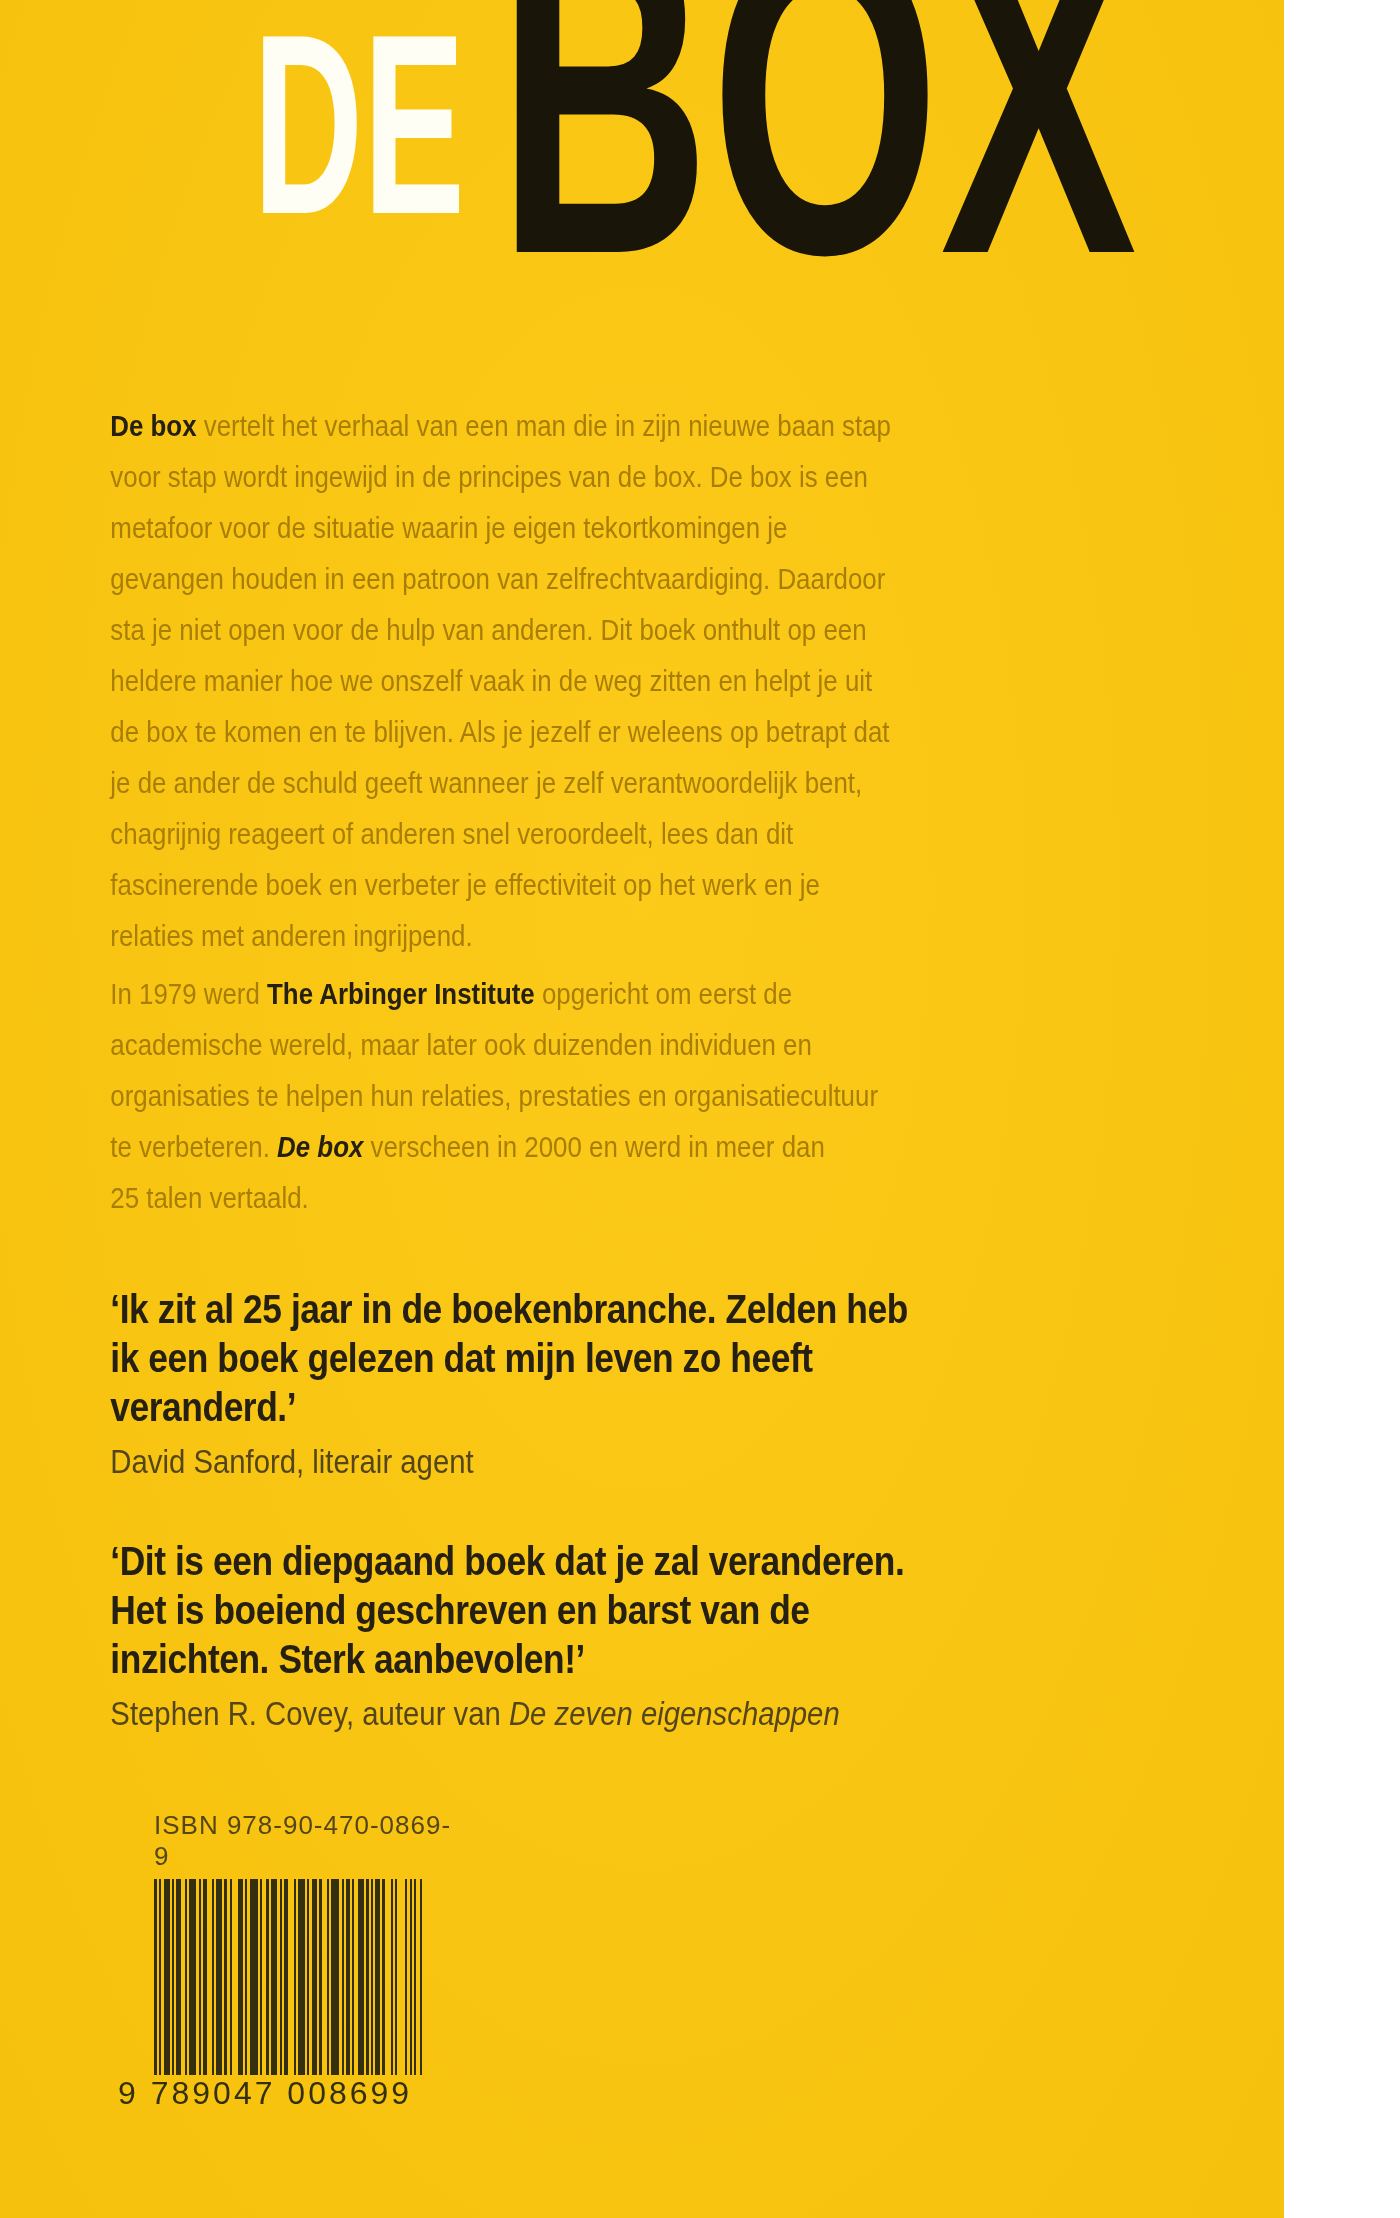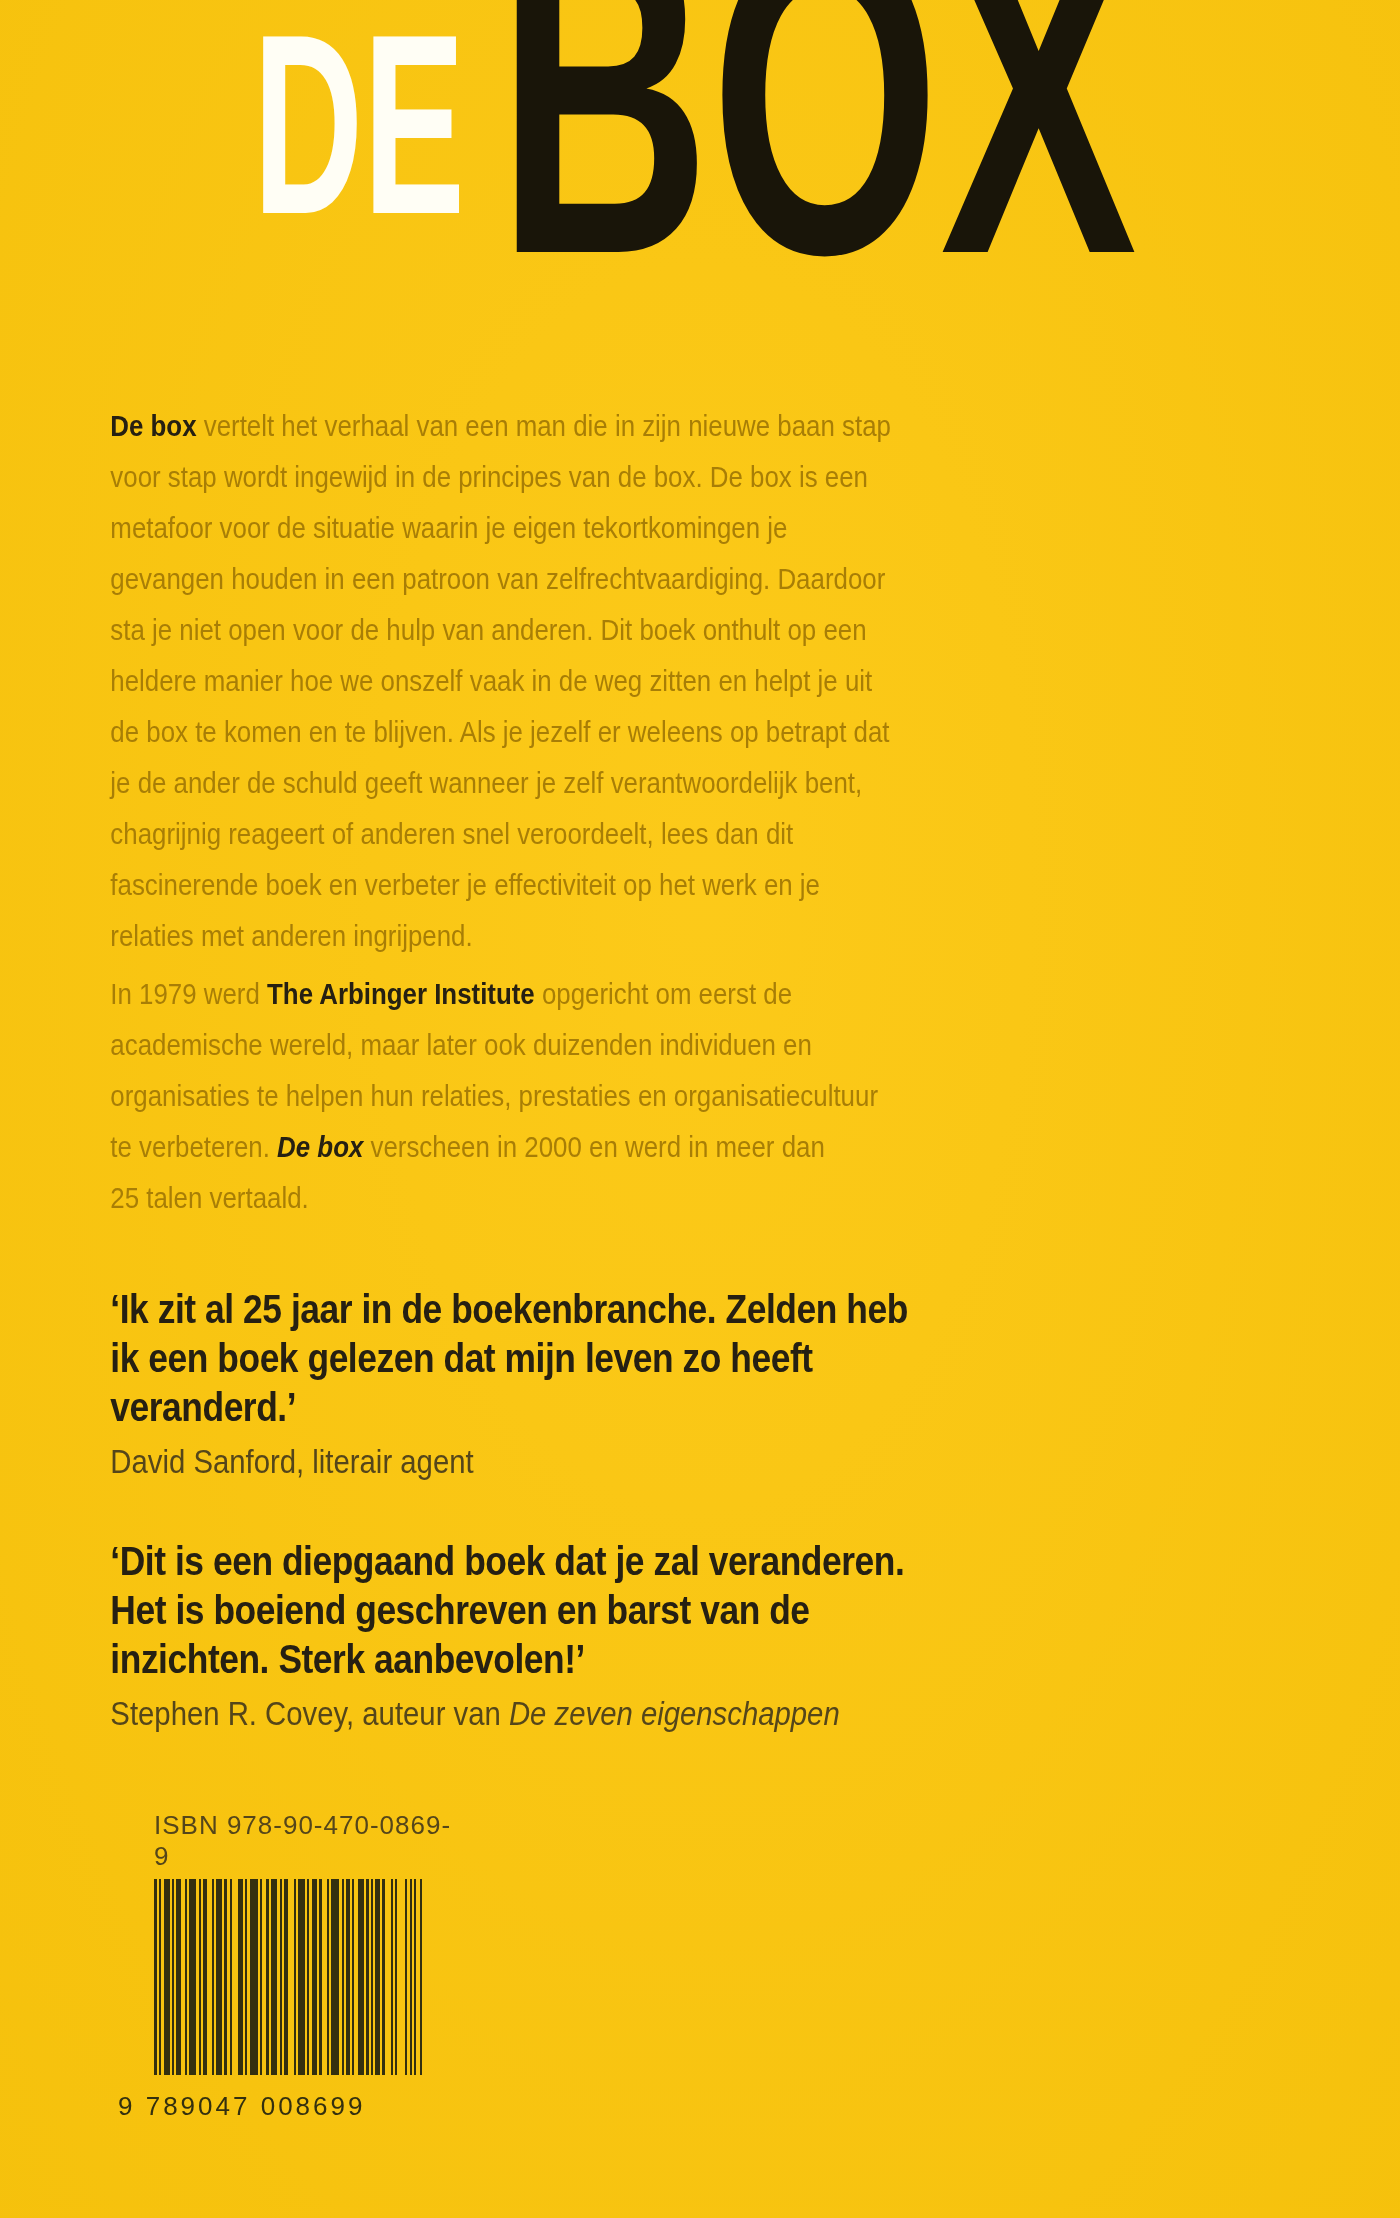--- a/index.html
+++ b/index.html
@@ -8,21 +8,21 @@
     --title-box:#191509;
     --body-text:#a87e06;
     --ink:#262012;
     --attribution:#55461a;
     --barcode-ink:#34300f;
     --publisher:#2f230d;
   }
   html,body{margin:0;padding:0;}
   body{width:1400px;height:2218px;font-family:"Liberation Sans",sans-serif;}
   .cover{
-    position:relative;width:1400px;height:2218px;overflow:hidden;
+    position:relative;width:1284px;height:2218px;overflow:hidden;
     background:var(--background);
     background-image:radial-gradient(ellipse at 50% 40%, rgba(255,255,255,0.05), rgba(140,100,0,0.06));
   }
   .title-svg{position:absolute;top:0;left:0;display:block;}
   .t-de{font-family:"Liberation Sans",sans-serif;font-weight:bold;font-size:256px;fill:var(--title-de);}
   .t-box{font-family:"Liberation Sans",sans-serif;font-weight:bold;font-size:452px;fill:var(--title-box);}
 
   .squeeze{position:absolute;top:0;left:0;width:1624px;height:2218px;
     transform:scaleX(0.862);transform-origin:0 0;}
   .squeeze p{margin:0;}
@@ -42,21 +42,21 @@
 
   .quote{position:absolute;left:128px;width:955px;}
   .q1{top:1285px;}
   .q2{top:1537px;}
   .qtext{font-size:41px;line-height:49px;font-weight:bold;color:var(--ink);letter-spacing:-0.5px;}
   .attr{font-size:34px;line-height:42px;margin-top:8px !important;color:var(--attribution);}
 
   .isbn-block{position:absolute;left:118px;top:1810px;width:340px;}
   .isbn-label{font-size:26px;letter-spacing:1px;color:var(--attribution);padding-left:36px;}
   .barcode{display:block;margin:7px 0 0 36px;}
-  .isbn-number{font-size:26px;letter-spacing:3px;color:var(--barcode-ink);margin-top:16px;}
+  .isbn-number{font-size:32px;letter-spacing:3px;color:var(--barcode-ink);margin-top:0;}
 
   .publisher{
     position:absolute;left:865px;top:2012px;
     font-family:"Liberation Serif",serif;font-weight:bold;
     font-size:56px;line-height:1.1;color:var(--publisher);
   }
 </style>
 </head>
 <body>
 

